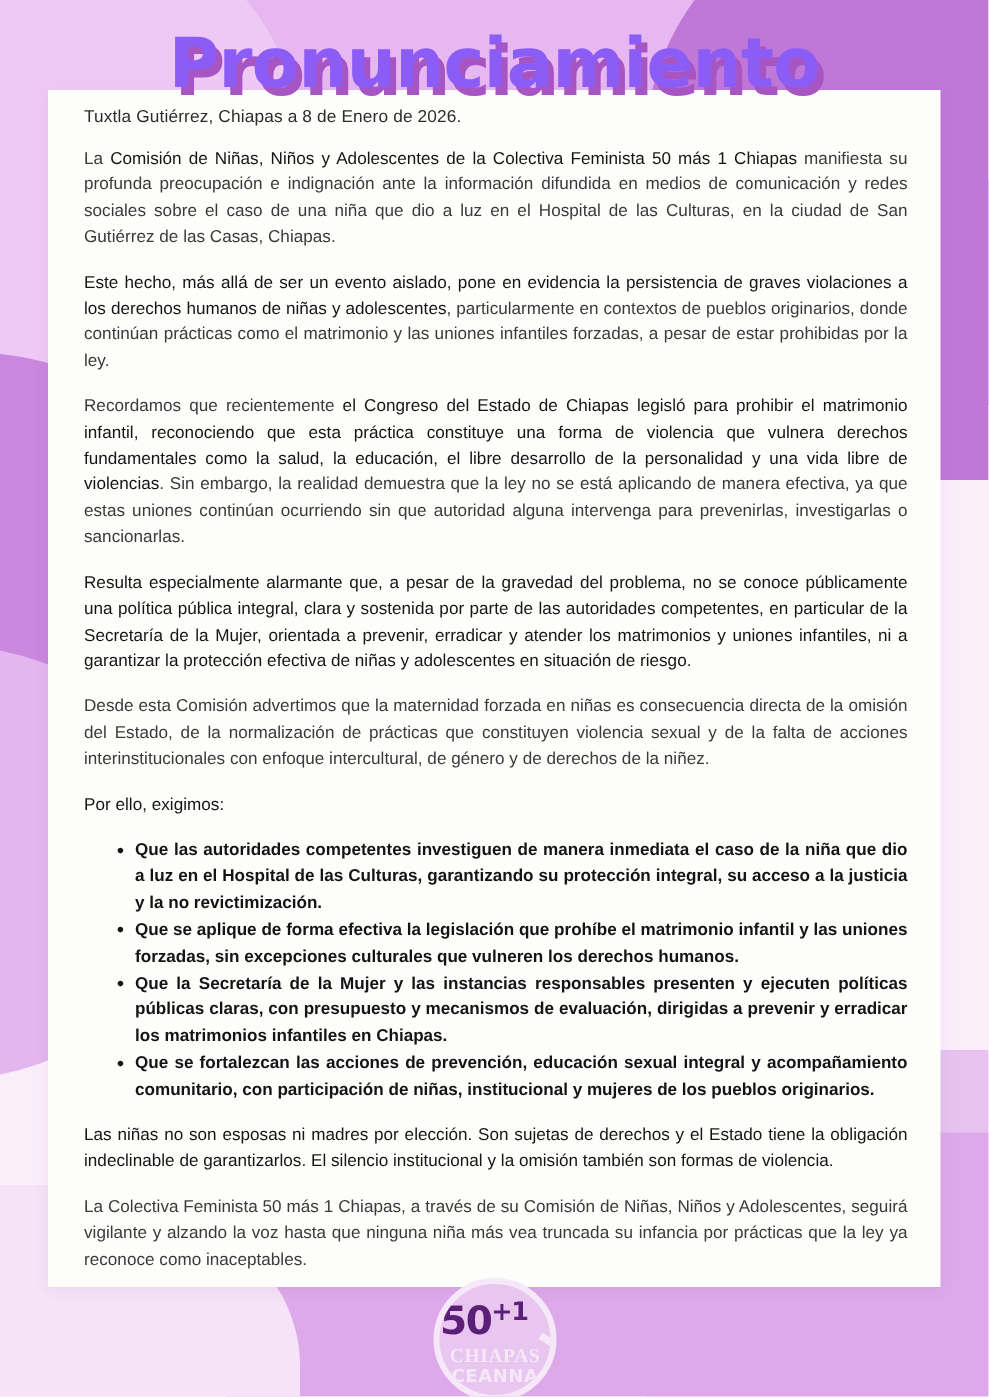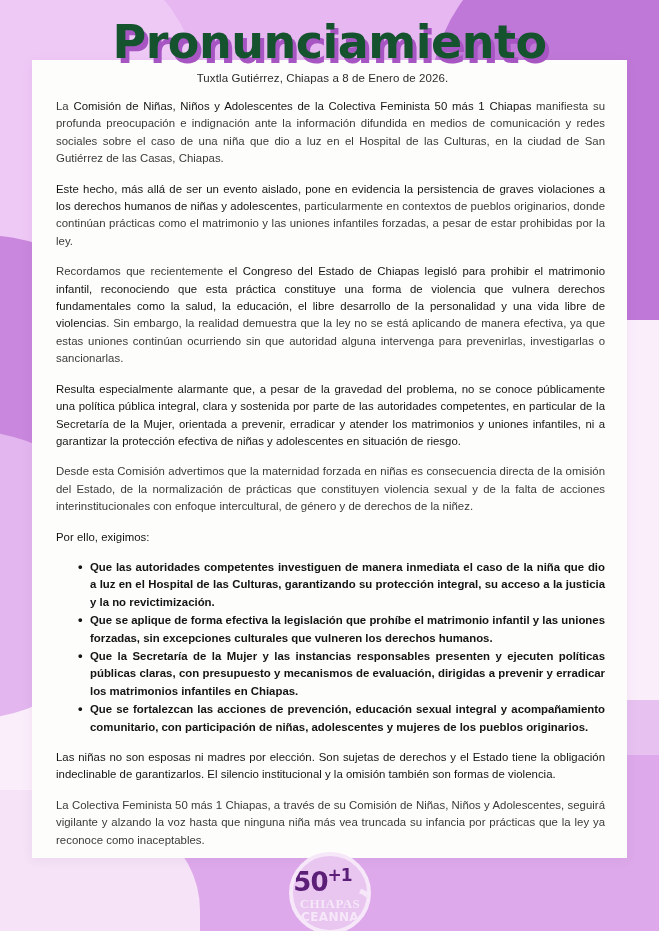--- a/index.html
+++ b/index.html
@@ -88,41 +88,41 @@
     text-align: center;
     z-index: 6;
   }
   .title {
     display: inline-block;
     font-family: "DejaVu Sans", sans-serif;
     font-weight: 700;
     font-size: 46px;
     line-height: 56px;
     letter-spacing: -0.5px;
-    color: #14532d;
+    color: #8b5cf6;
     text-shadow: 4px 5px 0 #a855c4;
     white-space: nowrap;
   }
 
   
   .card {
     position: absolute;
     left: 32px; top: 60px;
     width: 595px;
     height: 798px;
     background: #fdfdfb;
     z-index: 5;
     box-shadow: 0 2px 10px rgba(120, 60, 140, 0.08);
   }
   .card-inner {
     padding: 12px 22px 0 24px;
   }
 
   .dateline {
-    text-align: center;
+    text-align: left;
     font-size: 11.5px;
     color: #2c2c2c;
     padding-right: 16px;
     margin-bottom: 14px;
     letter-spacing: 0.1px;
   }
 
   p.body {
     font-size: 11.4px;
     line-height: 17.4px;
@@ -255,21 +255,21 @@
           <p class="body"><span>Recordamos que recientemente </span><b>el Congreso del Estado de Chiapas legisló para prohibir el matrimonio infantil, reconociendo que esta práctica constituye una forma de violencia que vulnera derechos fundamentales como la salud, la educación, el libre desarrollo de la personalidad y una vida libre de violencias</b><span>. Sin embargo, la realidad demuestra que la ley no se está aplicando de manera efectiva, ya que estas uniones continúan ocurriendo sin que autoridad alguna intervenga para prevenirlas, investigarlas o sancionarlas.</span></p>
           <p class="body allbold"><b>Resulta especialmente alarmante que, a pesar de la gravedad del problema, no se conoce públicamente una política pública integral, clara y sostenida por parte de las autoridades competentes, en particular de la Secretaría de la Mujer, orientada a prevenir, erradicar y atender los matrimonios y uniones infantiles, ni a garantizar la protección efectiva de niñas y adolescentes en situación de riesgo.</b></p>
           <p class="body"><span>Desde esta Comisión advertimos que la maternidad forzada en niñas es consecuencia directa de la omisión del Estado, de la normalización de prácticas que constituyen violencia sexual y de la falta de acciones interinstitucionales con enfoque intercultural, de género y de derechos de la niñez.</span></p>
           <p class="body allbold"><b>Por ello, exigimos:</b></p>
         </div>
 
       <ul class="demands" id="demands-host">
           <li>Que las autoridades competentes investiguen de manera inmediata el caso de la niña que dio a luz en el Hospital de las Culturas, garantizando su protección integral, su acceso a la justicia y la no revictimización.</li>
           <li>Que se aplique de forma efectiva la legislación que prohíbe el matrimonio infantil y las uniones forzadas, sin excepciones culturales que vulneren los derechos humanos.</li>
           <li>Que la Secretaría de la Mujer y las instancias responsables presenten y ejecuten políticas públicas claras, con presupuesto y mecanismos de evaluación, dirigidas a prevenir y erradicar los matrimonios infantiles en Chiapas.</li>
-          <li>Que se fortalezcan las acciones de prevención, educación sexual integral y acompañamiento comunitario, con participación de niñas, adolescentes y mujeres de los pueblos originarios.</li>
+          <li>Que se fortalezcan las acciones de prevención, educación sexual integral y acompañamiento comunitario, con participación de niñas, institucional y mujeres de los pueblos originarios.</li>
         </ul>
 
       <div id="closing-host">
           <p class="body allbold"><b>Las niñas no son esposas ni madres por elección. Son sujetas de derechos y el Estado tiene la obligación indeclinable de garantizarlos. El silencio institucional y la omisión también son formas de violencia.</b></p>
           <p class="body"><span>La Colectiva Feminista 50 más 1 Chiapas, a través de su Comisión de Niñas, Niños y Adolescentes, seguirá vigilante y alzando la voz hasta que ninguna niña más vea truncada su infancia por prácticas que la ley ya reconoce como inaceptables.</span></p>
         </div>
 
     </div>
   </div>
 

